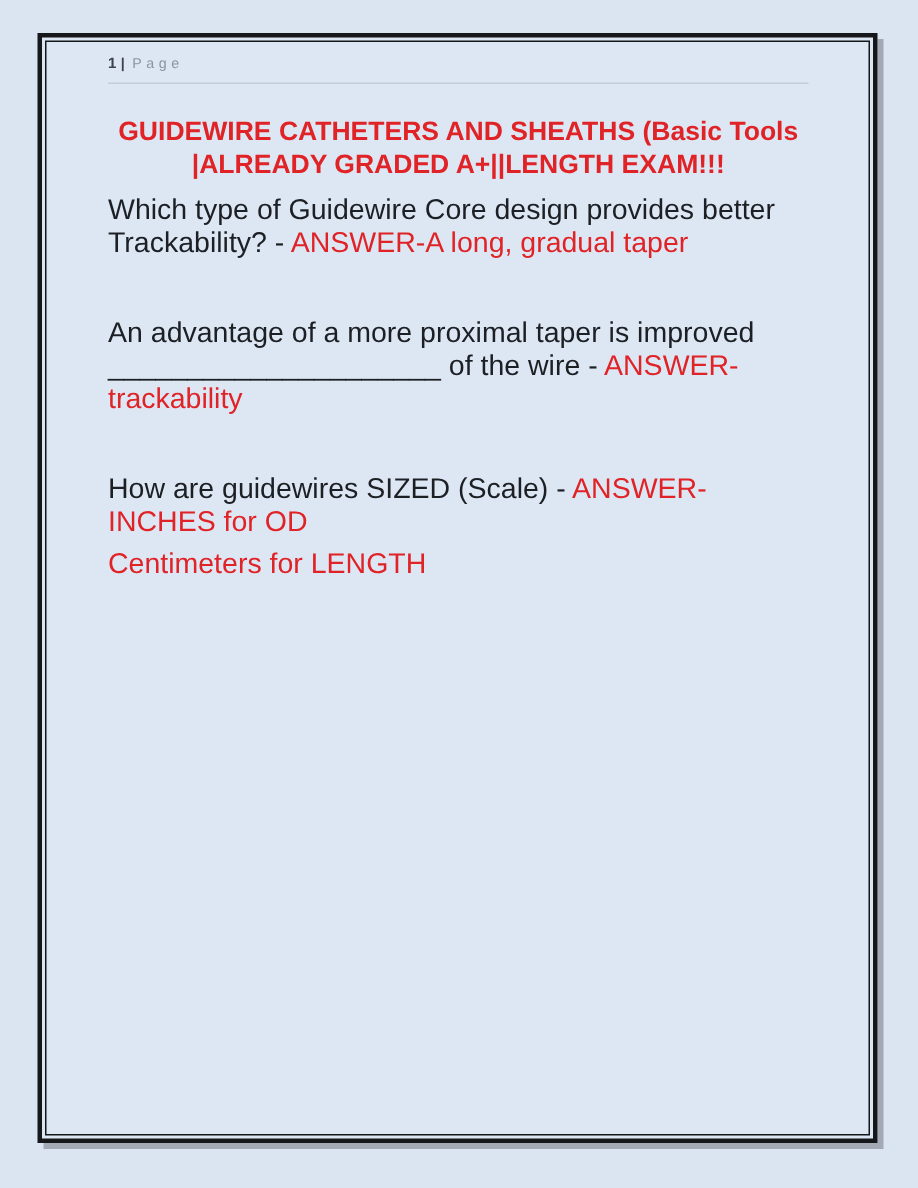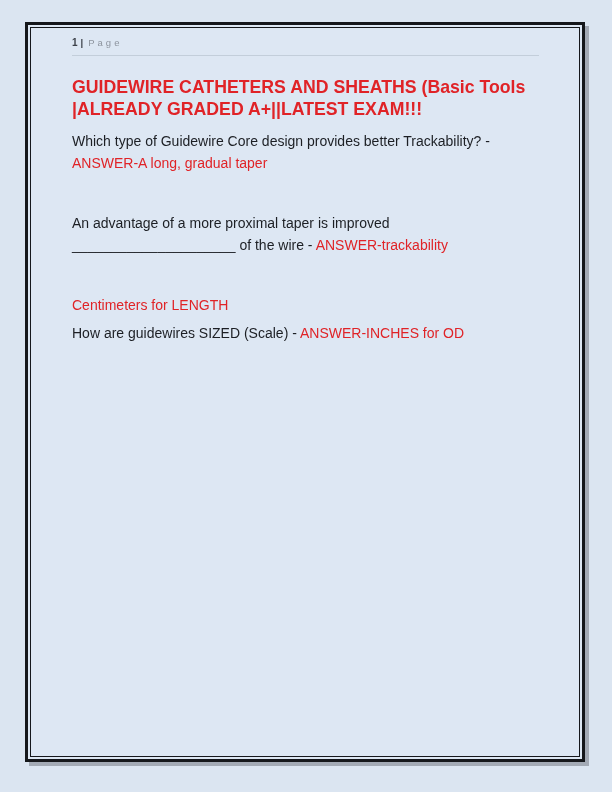--- a/index.html
+++ b/index.html
@@ -39,28 +39,28 @@
     color: #3d424a;
   }
   .header-sep {
     font-weight: bold;
     color: #3d424a;
     margin: 0 5px 0 3px;
   }
   .header-label { letter-spacing: 3px; }
   .doc-title {
     margin: 20px 0 10px 0;
-    text-align: left;
+    text-align: center;
     color: var(--red, #e02327);
     font-weight: bold;
     font-size: 17.7px;
     line-height: 22px;
   }
   .para {
-    font-size: 14px;
+    font-size: 19px;
     line-height: 22px;
     color: var(--text, #1c1f24);
     margin-bottom: 6px;
   }
   .red { color: var(--red, #e02327); }
   .spacer { height: 26px; margin-bottom: 6px; }
 </style>
 </head>
 <body style="--red: #e02327; --text: #1c1f24; --bg: #dbe5f1; --bg-page: #dde7f3;">
 
@@ -68,33 +68,33 @@
   <div class="page-inner">
 
     <div class="page-header">
       <span class="page-num">1</span>
       <span class="header-sep">|</span>
       <span class="header-label">Page</span>
     </div>
 
     <div class="doc-title">
       <div>GUIDEWIRE CATHETERS AND SHEATHS (Basic Tools</div>
-      <div>|ALREADY GRADED A+||LATEST EXAM!!!</div>
+      <div>|ALREADY GRADED A+||LENGTH EXAM!!!</div>
     </div>
 
     <div>
 
       <p class="para"><span>Which type of Guidewire Core design provides better Trackability? - </span><span class="red">ANSWER-A long, gradual taper</span></p>
       <div class="spacer"></div>
 
       <p class="para"><span>An advantage of a more proximal taper is improved _____________________ of the wire - </span><span class="red">ANSWER-trackability</span></p>
       <div class="spacer"></div>
 
+      <p class="para"><span>How are guidewires SIZED (Scale) - </span><span class="red">ANSWER-INCHES for OD</span></p>
       <p class="para"><span class="red">Centimeters for LENGTH</span></p>
-      <p class="para"><span>How are guidewires SIZED (Scale) - </span><span class="red">ANSWER-INCHES for OD</span></p>
       <div class="spacer"></div>
 
       <div class="spacer"></div>
 
       <div class="spacer"></div>
 
 
     </div>
   </div>
 </div>

